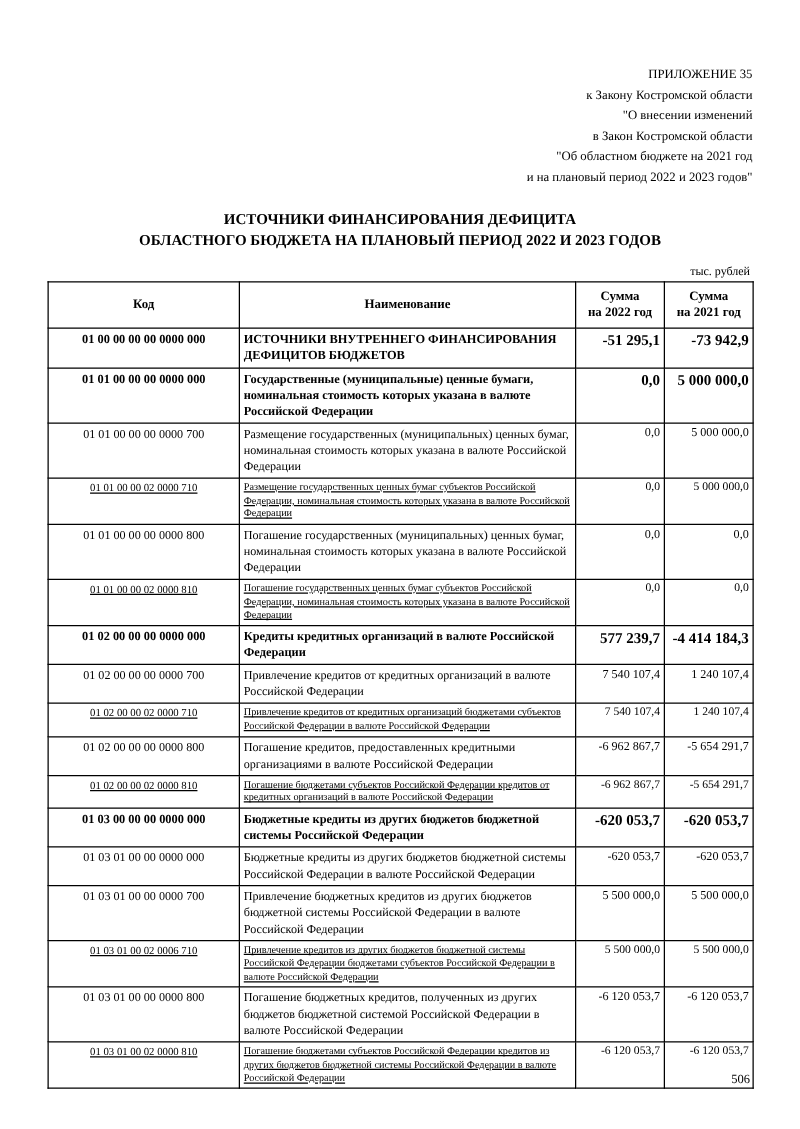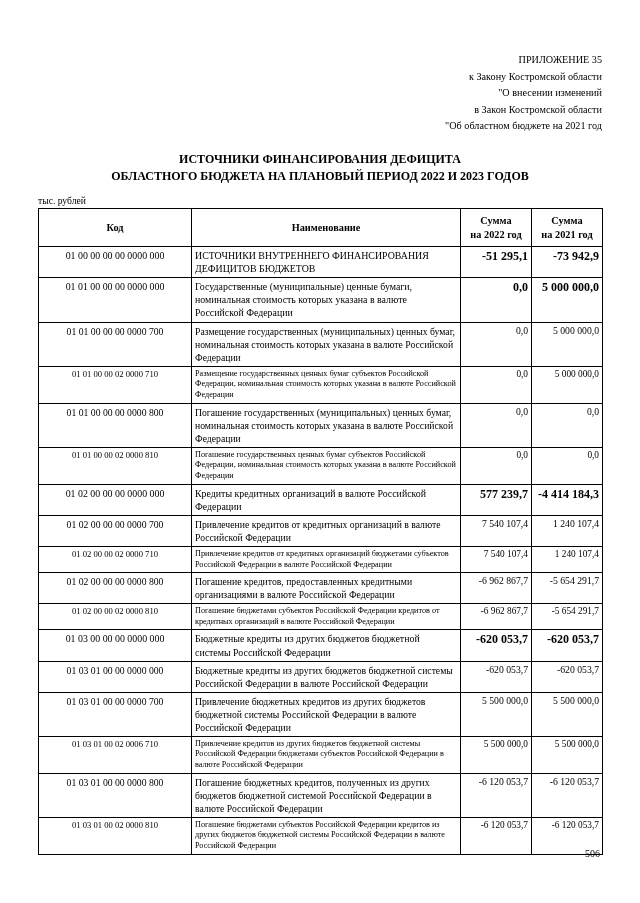--- a/index.html
+++ b/index.html
@@ -36,20 +36,21 @@
   .doc-title {
     text-align: center;
     font-weight: bold;
     font-size: 12px;
     line-height: 1.45;
     margin: 6px 0 2px 0;
   }
 
   
   .units-line {
+    text-align: right;
     font-size: 9.6px;
     margin: 10px 0 2px 0;
     padding-right: 2px;
   }
 
   
   table.fin {
     border-collapse: collapse;
     width: 100%;
     table-layout: fixed;
@@ -78,50 +79,51 @@
   }
   td.name { text-align: left; }
   td.sum {
     text-align: right;
     vertical-align: bottom;
     white-space: nowrap;
     padding-right: 5px;
   }
 
   
-  .lvl-b td.code, .lvl-b td.name { font-weight: normal; font-size: 9.9px; line-height: 1.33; }
+  .lvl-b td.code, .lvl-b td.name { font-weight: bold; font-size: 9.9px; line-height: 1.33; }
   .lvl-b td.sum { font-weight: bold; font-size: 12px; }
 
   .lvl-n td.code, .lvl-n td.name { font-weight: normal; font-size: 9.7px; line-height: 1.34; }
   .lvl-n td.sum { font-weight: normal; font-size: 9.7px; }
 
-  .lvl-s td.code, .lvl-s td.name { font-weight: normal; font-size: 8.2px; line-height: 1.3; }
+  .lvl-s td.code, .lvl-s td.name { font-weight: normal; font-size: 8.2px; line-height: 1.3; text-decoration: underline; }
   .lvl-s td.sum { font-weight: normal; font-size: 9.3px; }
 
   .lvl-s td.code { font-size: 8.6px; }
 
   
   .page-number {
     position: absolute;
     right: 40px;
-    bottom: 44px;
+    bottom: 34px;
     font-size: 10px;
   }
 </style>
 </head>
 <body>
 
 <div class="page">
 
   <div class="doc-header">
     <div>ПРИЛОЖЕНИЕ 35</div>
     <div>к Закону Костромской области</div>
     <div>"О внесении изменений</div>
     <div>в Закон Костромской области</div>
     <div>"Об областном бюджете на 2021 год</div>
+    <div>и на плановый период 2022 и 2023 годов"</div>
   </div>
 
   <div class="doc-title">
     <div>ИСТОЧНИКИ ФИНАНСИРОВАНИЯ ДЕФИЦИТА</div>
     <div>ОБЛАСТНОГО БЮДЖЕТА НА ПЛАНОВЫЙ ПЕРИОД 2022 И 2023 ГОДОВ</div>
   </div>
 
   <div class="units-line">тыс. рублей</div>
 
   <table class="fin">

